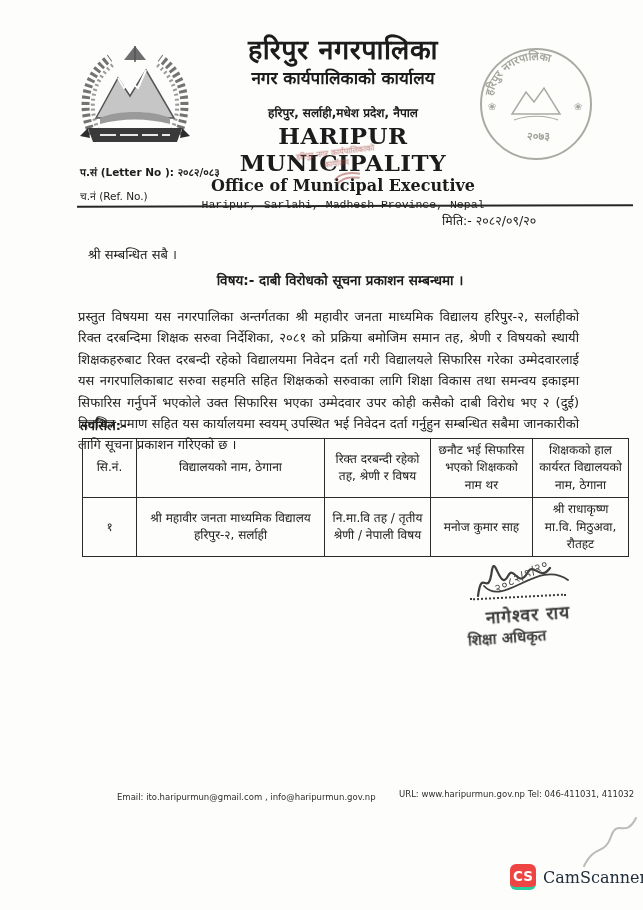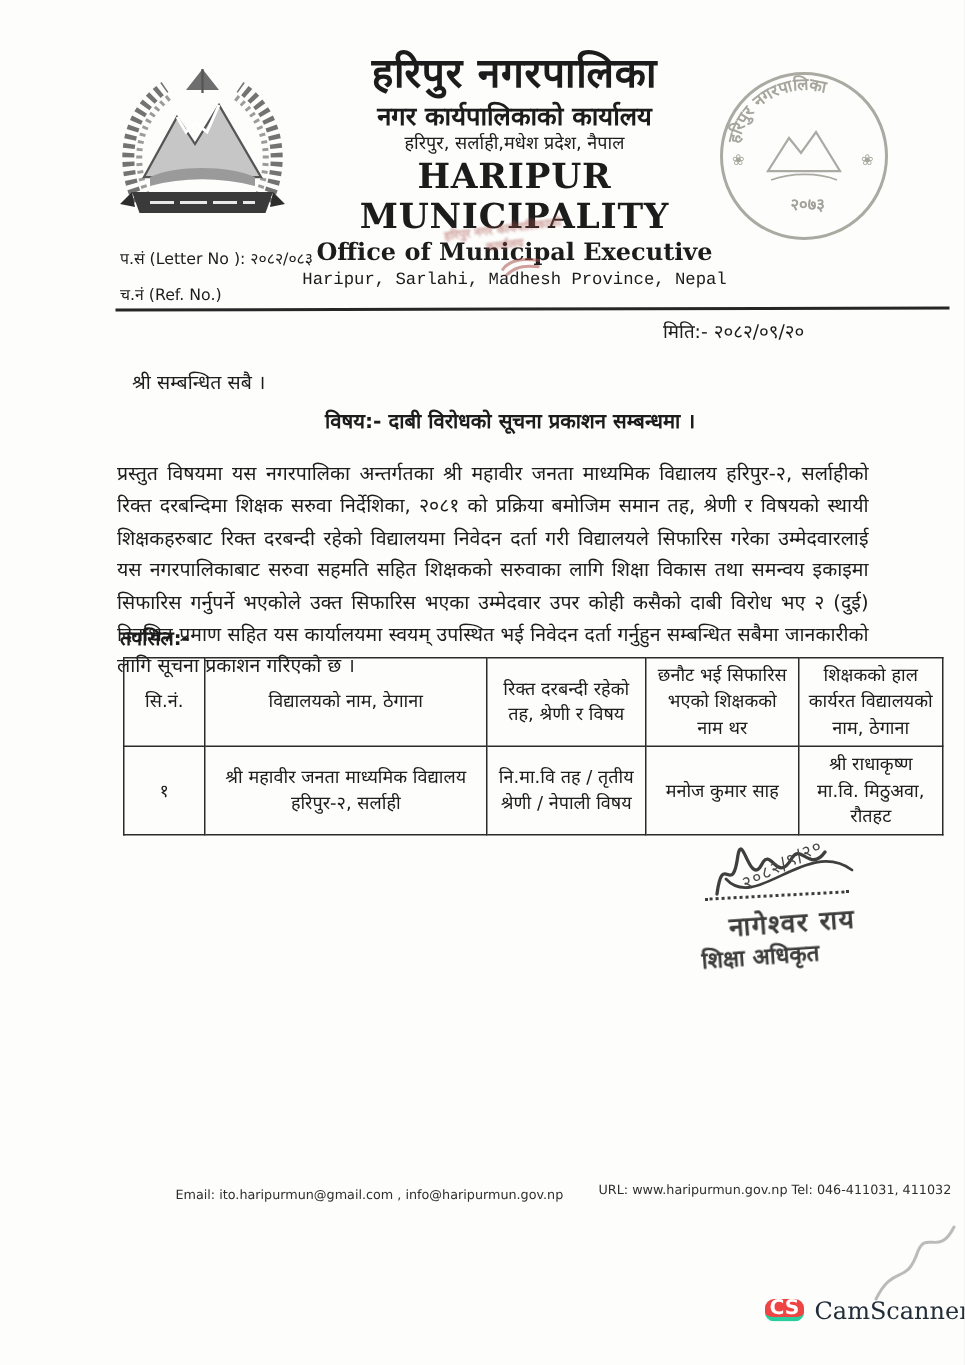--- a/index.html
+++ b/index.html
@@ -5,29 +5,29 @@
   html,body{margin:0;padding:0;}
   body{background:#e8e8e8;font-family:"DejaVu Sans",sans-serif;}
   .page{position:relative;width:643px;height:910px;background:#fdfdfc;margin:0 auto;overflow:hidden;color:#1c1c1c;}
 
   
   .emblem{position:absolute;left:72px;top:38px;width:126px;height:126px;}
   .seal{position:absolute;left:472px;top:40px;width:128px;height:128px;opacity:.75;filter:blur(.3px);}
   .head-center{position:absolute;left:178px;top:34px;width:330px;text-align:center;line-height:1.15;}
   .np-title{font-size:27px;font-weight:bold;letter-spacing:.5px;}
   .np-office{font-size:17px;font-weight:bold;margin-top:4px;}
-  .np-address{font-size:12px;font-weight:normal;margin-top:0;}
+  .np-address{font-size:12px;font-weight:bold;margin-top:18px;}
   .en-title{font-family:"DejaVu Serif",serif;font-size:23px;font-weight:bold;margin-top:3px;letter-spacing:.5px;}
   .en-office{font-family:"DejaVu Serif",serif;font-size:16px;font-weight:bold;margin-top:1px;}
   .en-address{font-family:Liberation Mono, monospace;font-size:11.5px;margin-top:2px;}
 
   .ghost-stamp{position:absolute;left:286px;top:148px;width:100px;font-size:8px;line-height:1.35;color:#a8544c;opacity:.55;transform:rotate(-7deg);filter:blur(.7px);text-align:center;font-weight:bold;}
   .ghost-dense{position:absolute;left:332px;top:166px;width:30px;height:18px;transform:rotate(-10deg);opacity:.55;}
 
-  .letterno{position:absolute;left:80px;top:165px;font-size:10.5px;font-weight:normal;}
+  .letterno{position:absolute;left:80px;top:165px;font-size:10.5px;font-weight:bold;}
   .refno{position:absolute;left:80px;top:189px;font-size:10.5px;font-weight:normal;}
   .hrule{position:absolute;left:77px;top:205px;width:556px;height:0;border-top:2px solid #262626;transform:rotate(-.15deg);}
   .date-line{position:absolute;left:442px;top:212px;width:185px;text-align:left;font-size:12.5px;}
 
   
   .salutation{position:absolute;left:88px;top:245px;font-size:13px;}
   .subject{position:absolute;left:120px;top:271px;width:440px;text-align:center;font-size:13.5px;font-weight:bold;}
   .body-par{position:absolute;left:78px;top:293px;width:501px;font-size:13px;line-height:21.4px;text-align:justify;}
   .tapasil{position:absolute;left:80px;top:416px;font-size:13px;font-weight:bold;}
 
@@ -44,21 +44,21 @@
   .sig-name{position:absolute;left:448px;top:602px;width:160px;text-align:center;font-size:17.5px;font-weight:bold;color:#3d3d3d;transform:rotate(-4deg);letter-spacing:1px;filter:blur(.2px);}
   .sig-title{position:absolute;left:442px;top:627px;width:130px;text-align:center;font-size:15px;font-weight:bold;color:#3d3d3d;transform:rotate(-4deg);filter:blur(.2px);}
 
   
   .foot-email{position:absolute;left:85px;top:792px;font-size:8.5px;color:#2e2e2e;padding-left:32px;}
   .foot-url{position:absolute;left:399px;top:789px;font-size:8.5px;color:#2e2e2e;}
 
   .pen-flourish{position:absolute;left:578px;top:812px;width:62px;height:62px;opacity:.45;}
 
   .cs-wrap{position:absolute;left:510px;top:864px;display:flex;align-items:center;}
-  .cs-box{width:26px;height:15px;background:#ef4444;border-radius:6px;color:#fff;font-size:13.5px;font-weight:bold;display:flex;align-items:center;justify-content:center;border-bottom:3px solid #2acd9d;box-sizing:border-box;}
+  .cs-box{width:26px;height:26px;background:#ef4444;border-radius:6px;color:#fff;font-size:13.5px;font-weight:bold;display:flex;align-items:center;justify-content:center;border-bottom:3px solid #2acd9d;box-sizing:border-box;}
   .cs-name{font-family:"DejaVu Serif",serif;font-size:16px;color:#222d3a;margin-left:7px;}
 </style>
 </head>
 <body>
 
 <div class="page">
 
   <svg class="emblem" viewBox="0 0 126 126">
     <g fill="none" stroke="#5a5a5a">
       <path d="M20,96 C8,70 12,38 38,20" stroke-width="8" stroke-dasharray="3 3" opacity=".85"></path>

